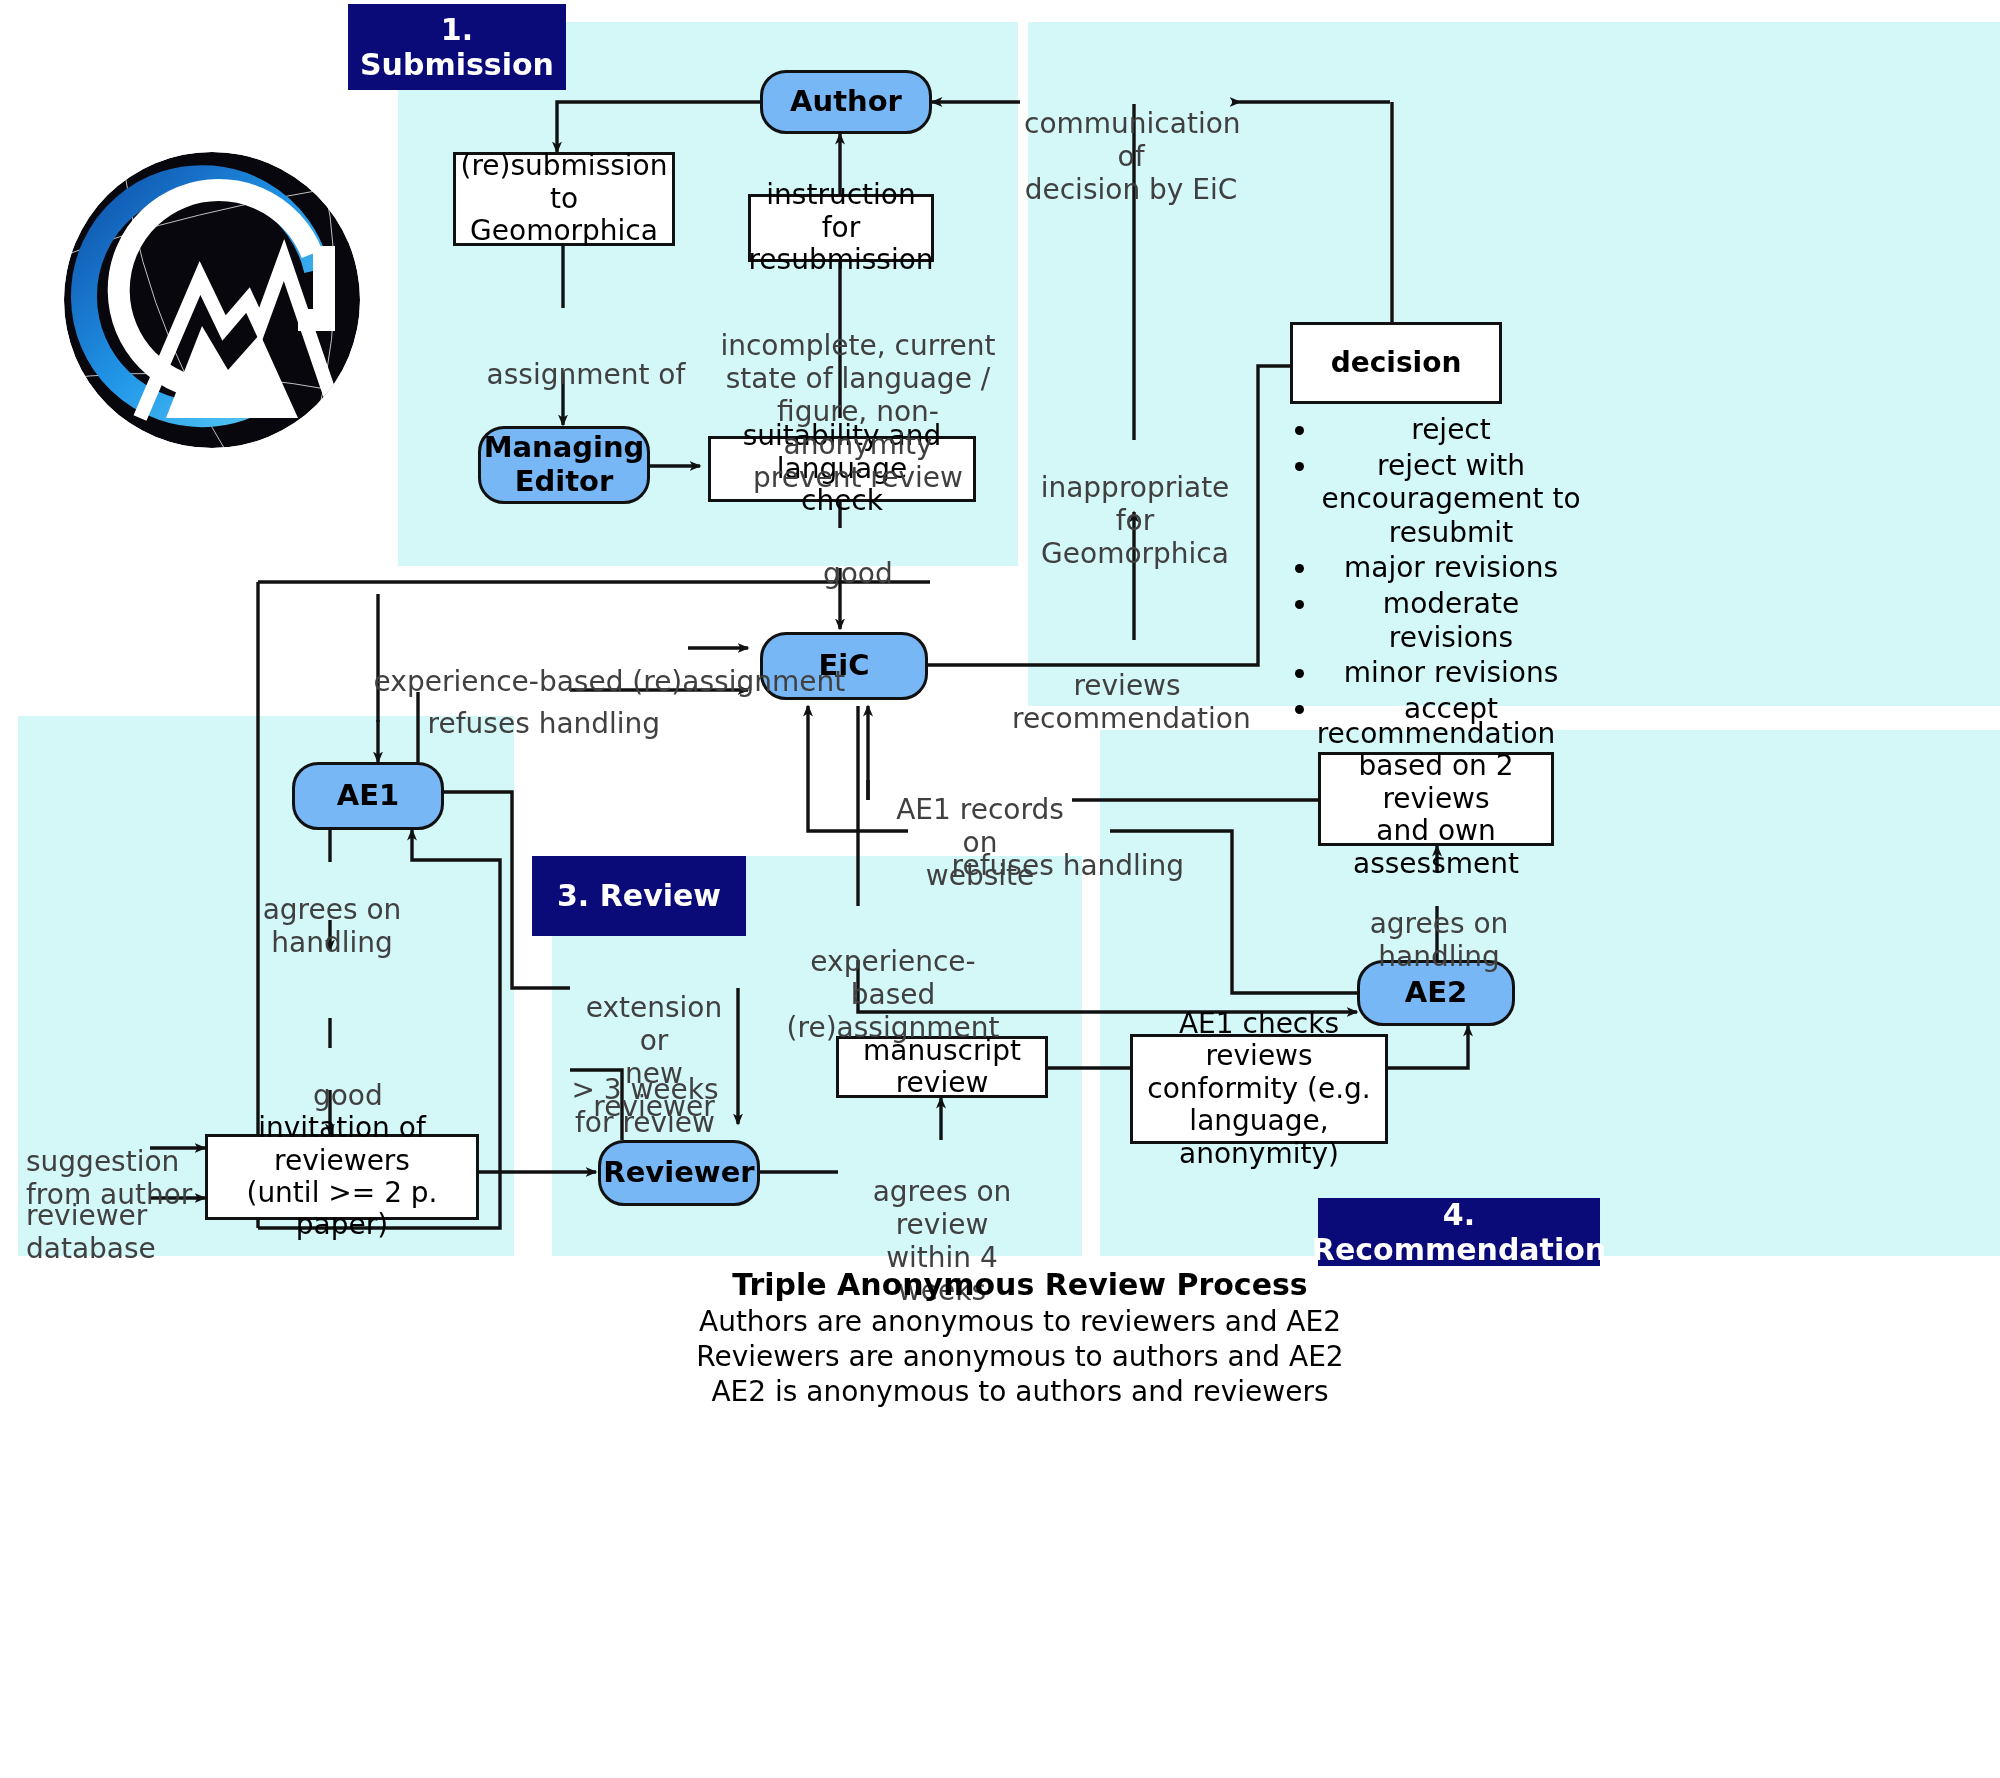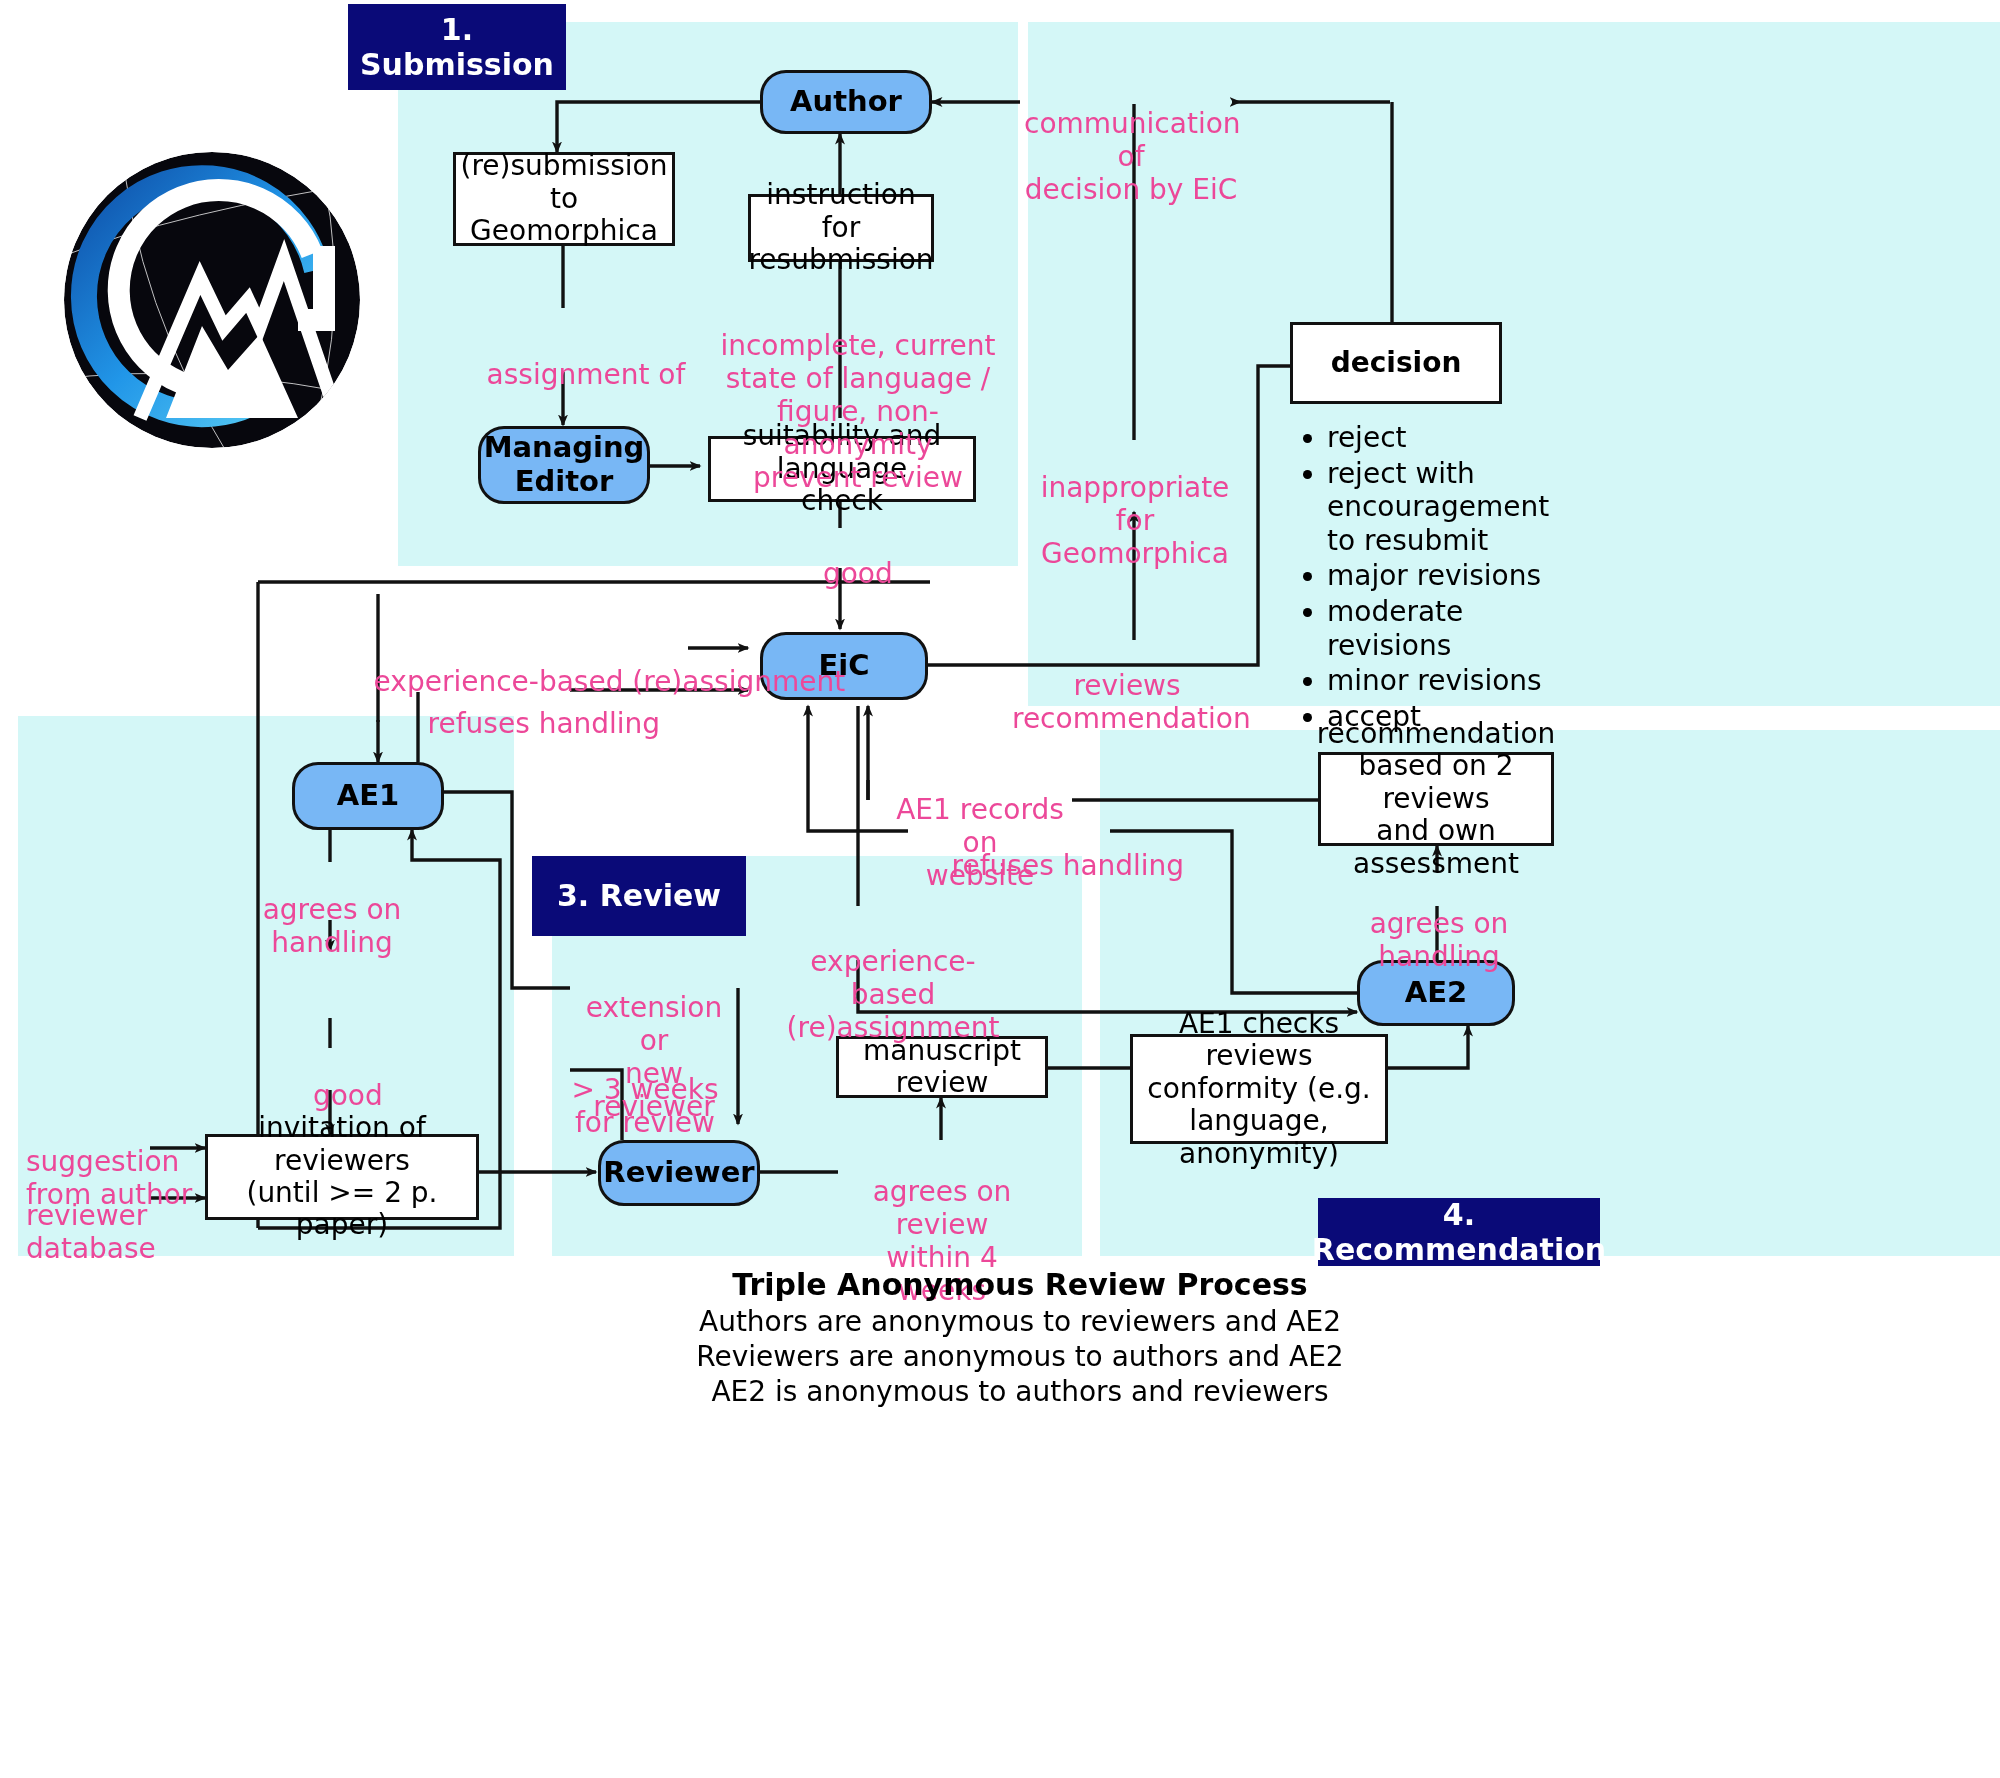--- a/index.html
+++ b/index.html
@@ -9,24 +9,24 @@
   .panel{position:absolute;background:#d4f7f7;}
   .sect{position:absolute;background:#0a0a78;color:#fff;font-weight:bold;
         display:flex;align-items:center;justify-content:center;text-align:center;
         font-size:30px;line-height:1.18;font-family:"DejaVu Sans", sans-serif;}
   .node{position:absolute;box-sizing:border-box;display:flex;align-items:center;
         justify-content:center;text-align:center;line-height:1.16;}
   .rounded{background:#78b7f5;border:3px solid #111;border-radius:26px;
            font-weight:bold;font-size:29px;}
   .rect{background:#ffffff;border:3px solid #111;font-size:28px;}
   .lbl{position:absolute;font-size:28px;line-height:1.18;text-align:center;
-       color:#ec4899;white-space:pre;}
+       color:#404040;white-space:pre;}
   .lbl.left{text-align:left;}
   .bullets{position:absolute;font-size:28px;line-height:1.2;color:#000;}
-  .bullets ul{margin:9px;padding-left:34px;}
+  .bullets ul{margin:1px;padding-left:34px;text-align:center;}
   .bullets li{margin:0 0 2px 0;}
   .cap{position:absolute;text-align:center;font-size:28px;line-height:1.25;}
   .cap .t{font-weight:bold;font-size:30px;}
   .logo{position:absolute;}
 </style>
 </head>
 <body>
 
 <div id="root">
 

